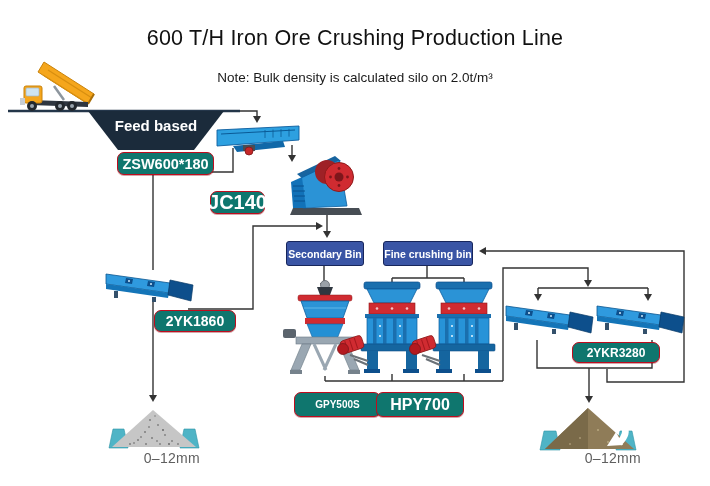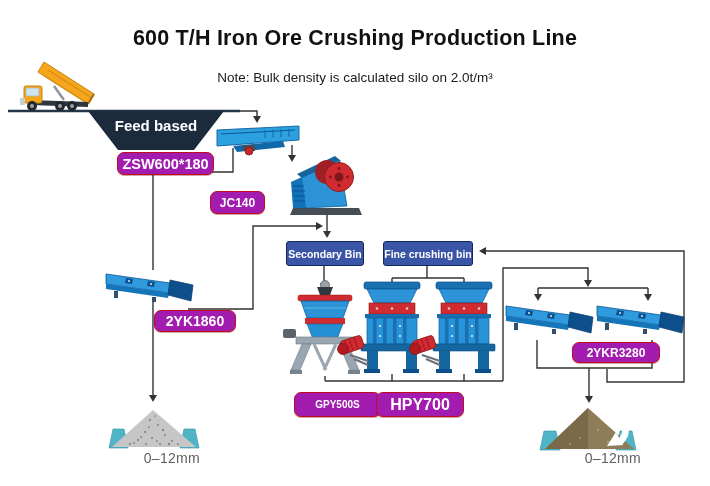--- a/index.html
+++ b/index.html
@@ -2,39 +2,39 @@
 <html><head>
 <meta charset="utf-8">
 <style>
   html,body{margin:0;padding:0;background:#ffffff;}
   .wrap{
     position:relative;width:710px;height:486px;background:#ffffff;
     font-family:"Liberation Sans", sans-serif;overflow:hidden;
   }
   .title{
     position:absolute;left:0;top:26px;width:710px;text-align:center;
-    font-size:21.5px;font-weight:bold;color:#111;letter-spacing:.2px;
+    font-size:21.5px;font-weight:normal;color:#111;letter-spacing:.2px;
   }
   .note{
     position:absolute;left:0;top:70px;width:710px;text-align:center;
     font-size:13.5px;color:#1a1a1a;
   }
   .diagram-svg{position:absolute;left:0;top:0;}
   .silo-text{
     position:absolute;left:110px;top:117px;width:92px;text-align:center;
     color:#fff;font-weight:bold;font-size:15px;
   }
   .tag{
     position:absolute;display:flex;align-items:center;justify-content:center;
-    background:#a21caf;border:1px solid #bf0c1e;border-radius:7px;
+    background:#0f766e;border:1px solid #bf0c1e;border-radius:7px;
     color:#fff;font-weight:bold;white-space:nowrap;
     box-shadow:0 1px 0 rgba(130,0,10,.35);
   }
   .tag.zsw{left:117px;top:152px;width:95px;height:21px;font-size:14.5px;}
-  .tag.jc{left:210px;top:191px;width:53px;height:21px;font-size:12px;}
+  .tag.jc{left:210px;top:191px;width:53px;height:21px;font-size:20px;}
   .tag.yk1860{left:154px;top:310px;width:80px;height:20px;font-size:14px;}
   .tag.gpy{left:294px;top:392px;width:85px;height:23px;font-size:10px;}
   .tag.hpy{left:376px;top:392px;width:86px;height:23px;font-size:16px;}
   .tag.ykr{left:572px;top:342px;width:86px;height:19px;font-size:12px;}
   .bin{
     position:absolute;display:flex;align-items:center;justify-content:center;
     background:#3a55a5;border:1.5px solid #17265c;border-radius:3px;
     color:#fff;font-weight:bold;font-size:10.5px;white-space:nowrap;
   }
   .bin.secondary{left:286px;top:241px;width:76px;height:23px;}

